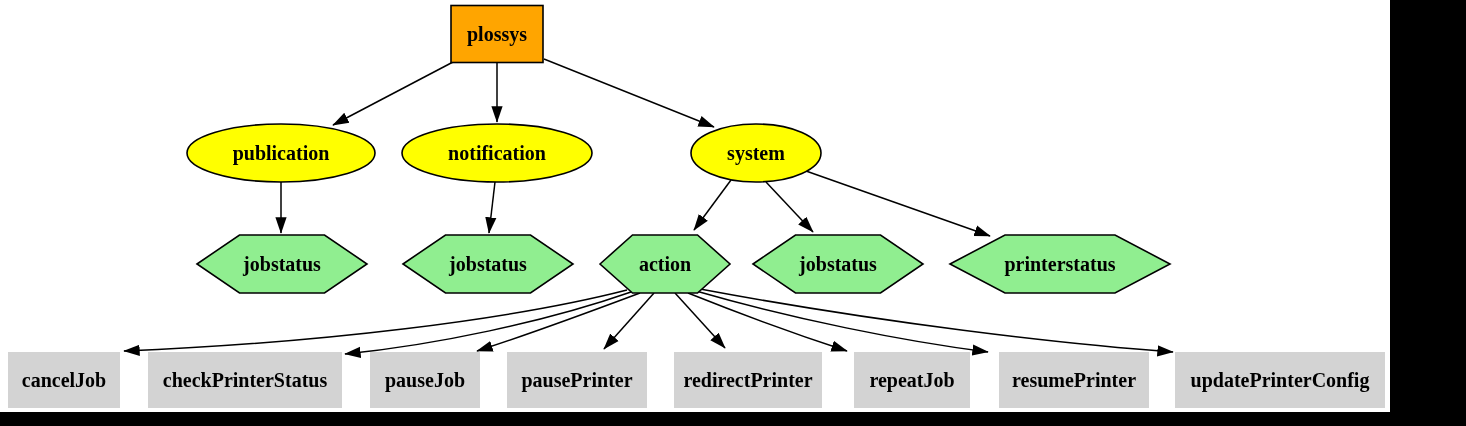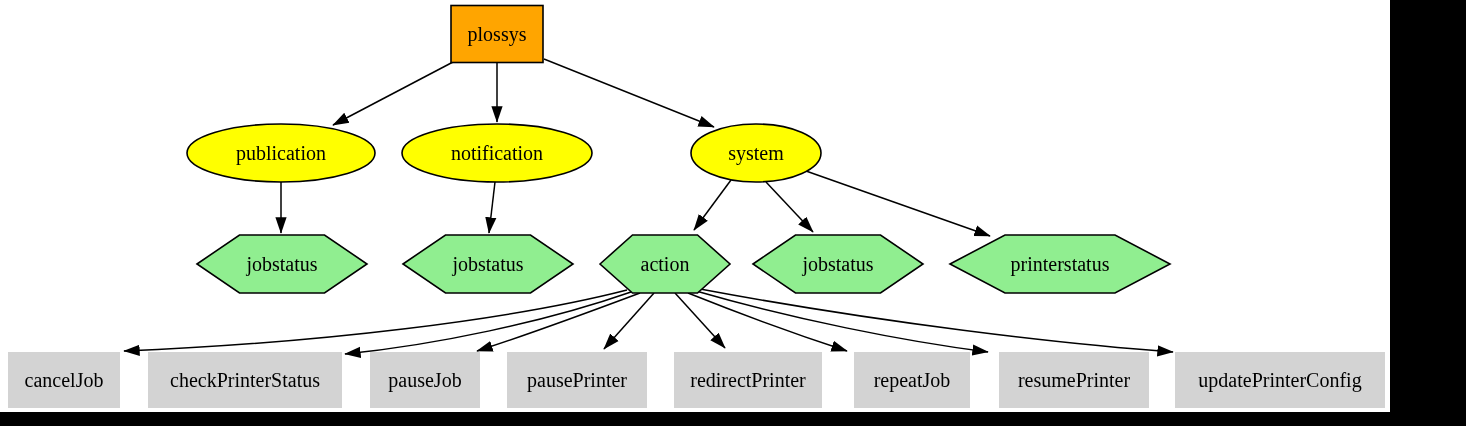--- a/index.html
+++ b/index.html
@@ -17,20 +17,21 @@
     height: 426px;
     background: #000000;
   }
   .diagram-area {
     position: absolute;
     left: 0;
     top: 0;
     width: 1455px;
     height: 412px;
     background: #ffffff;
+    font-weight: bold;
   }
   .letterbox-right {
     position: absolute;
     left: 1390px;
     top: 0;
     width: 76px;
     height: 426px;
     background: #000000;
   }
   .letterbox-bottom {

